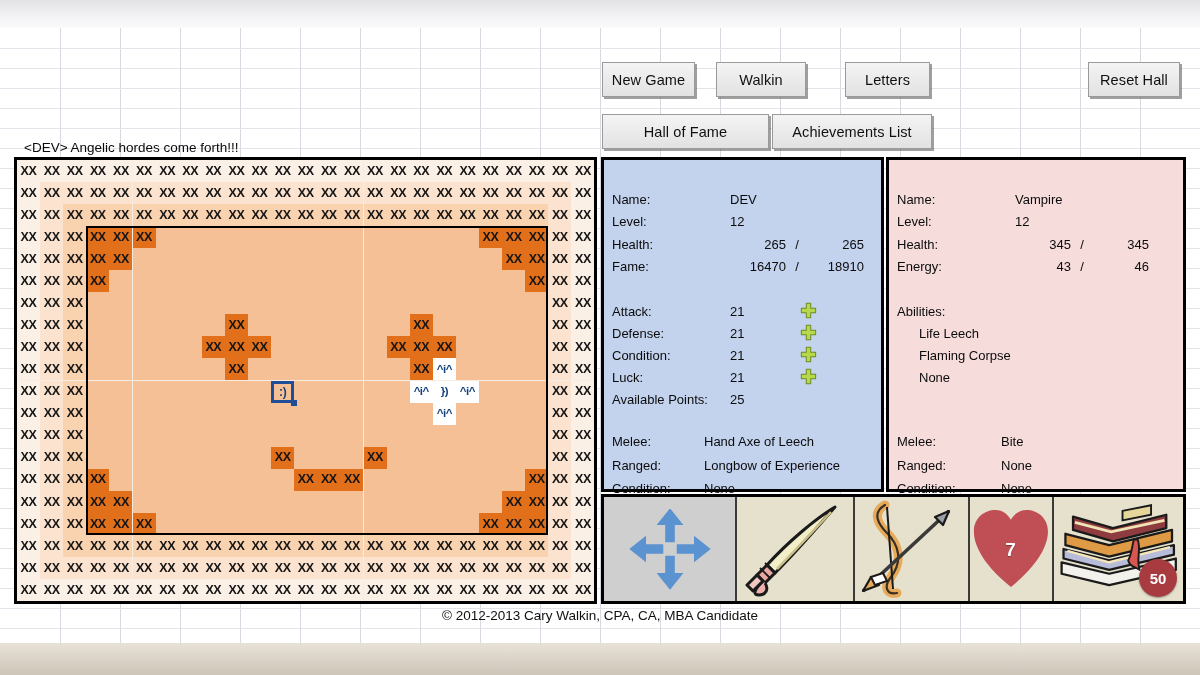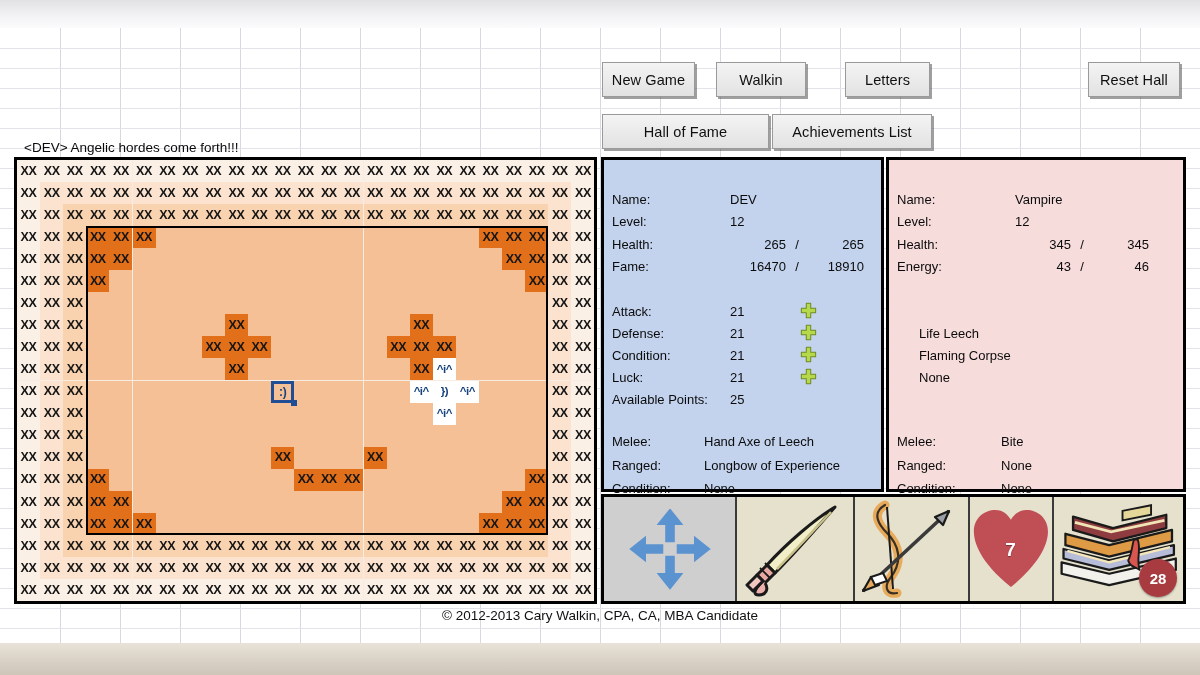--- a/index.html
+++ b/index.html
@@ -840,20 +840,23 @@
     </div>
     <div class="row" style="top:95px">
       <span class="lbl">Energy:</span>
       <span class="val pair">
         <span class="a">43</span>
         <span class="sl">/</span>
         <span class="b">46</span>
       </span>
     </div>
 
+    <div class="row" style="top:140px">
+      <span class="lbl">Abilities:</span>
+    </div>
     <div class="ability" style="top:162px">Life Leech</div>
     <div class="ability" style="top:184px">Flaming Corpse</div>
     <div class="ability" style="top:206px">None</div>
 
     <div class="row" style="top:270px">
       <span class="lbl" style="width:104px">Melee:</span>
       <span class="val">Bite</span>
     </div>
     <div class="row" style="top:294px">
       <span class="lbl" style="width:104px">Ranged:</span>
@@ -916,18 +919,18 @@
 
         <path d="M12 46 L58 58 L124 42 L124 30 L58 46 L12 34 Z" fill="#df9a45" stroke="#1a1a1a" stroke-width="2.4" stroke-linejoin="round"></path>
         <path d="M14 52 L58 64 L122 48" fill="none" stroke="#f6e7bb" stroke-width="2.6"></path>
 
         <path d="M20 30 L62 42 L118 28 L118 14 L62 28 L20 16 Z" fill="#8e3c3f" stroke="#1a1a1a" stroke-width="2.4" stroke-linejoin="round"></path>
         <path d="M22 22 L60 32 L116 20" fill="none" stroke="#f0e4b6" stroke-width="3"></path>
         <path d="M72 10 L102 4 L102 14 L72 20 Z" fill="#e5d79a" stroke="#1a1a1a" stroke-width="2"></path>
 
         <path d="M88 40 C92 52 86 60 90 72 C86 68 80 70 78 62 C82 54 82 46 84 40 Z" fill="#d9554f" stroke="#1a1a1a" stroke-width="2" stroke-linejoin="round"></path>
       </svg>
-      <span class="badge">28</span>
+      <span class="badge">50</span>
     </div>
   </div>
 
   <div class="footer">© 2012-2013 Cary Walkin, CPA, CA, MBA Candidate</div>
 </div>
 
 </body></html>

